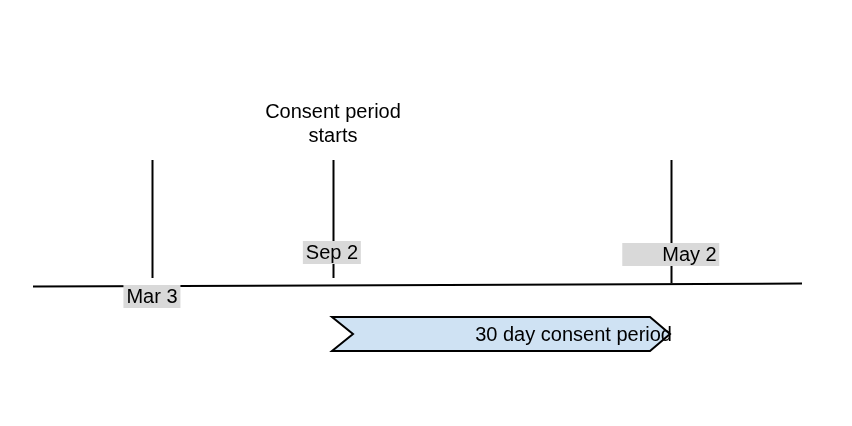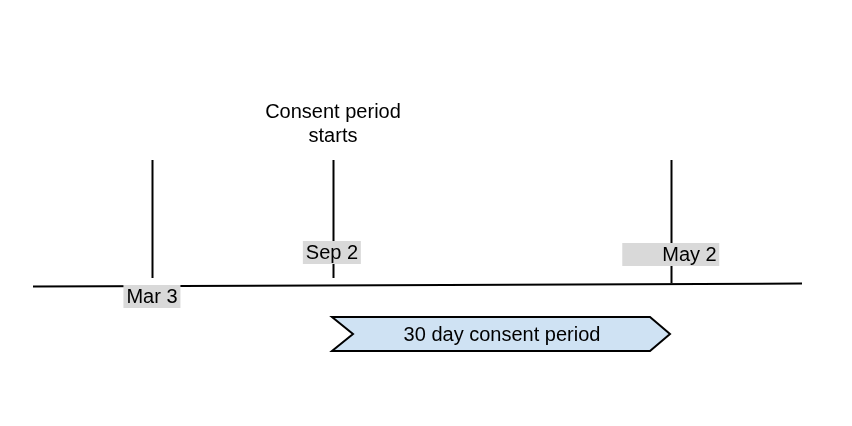--- a/index.html
+++ b/index.html
@@ -38,21 +38,21 @@
     background: #d9d9d9;
     color: #000000;
     font-size: 20px;
     line-height: 23px;
     padding: 0 3px;
     white-space: nowrap;
   }
   .banner-label {
     position: absolute;
     width: 340px;
-    text-align: center;
+    text-align: right;
     font-size: 20px;
     line-height: 24px;
     color: #000000;
     transform: translateX(-50%);
   }
 </style>
 </head>
 <body>
 
 <div id="canvas">

